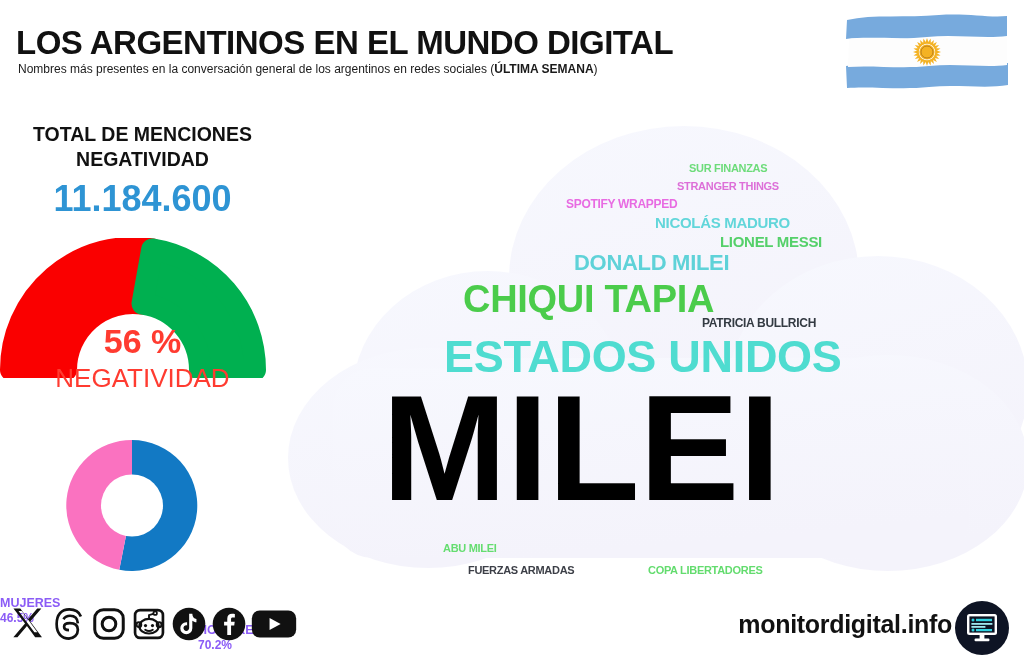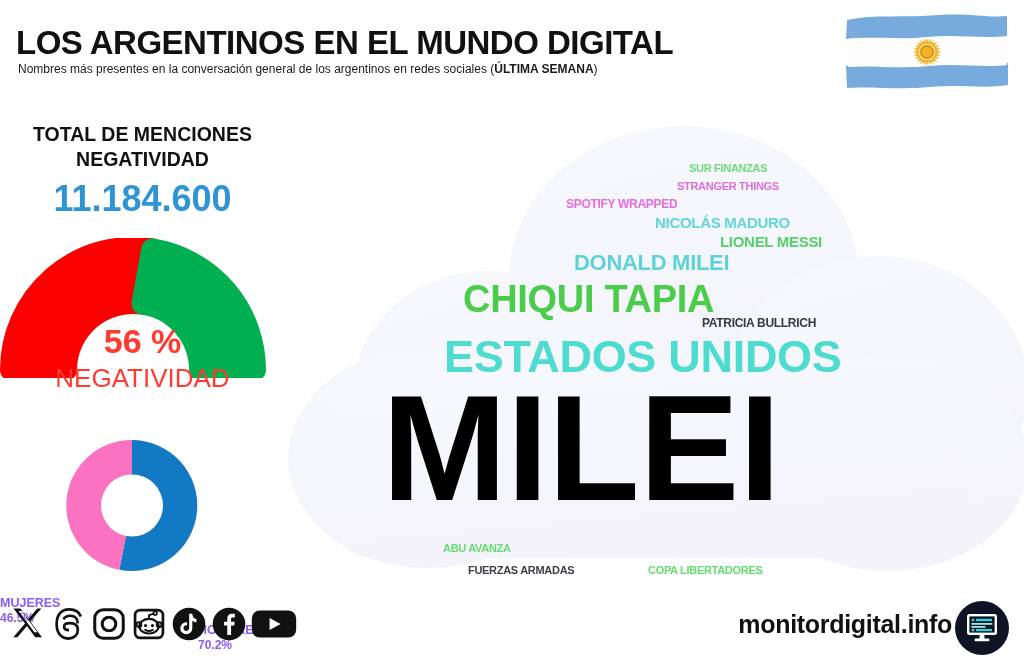--- a/index.html
+++ b/index.html
@@ -187,21 +187,21 @@
 <div class="w" style="left: 411px; top: 45px; font-size: 11px; color: rgb(109, 220, 122);">SUR FINANZAS</div>
     <div class="w" style="left: 399px; top: 63px; font-size: 11px; color: rgb(221, 111, 216);">STRANGER THINGS</div>
     <div class="w" style="left: 288px; top: 80px; font-size: 12px; color: rgb(232, 107, 226);">SPOTIFY WRAPPED</div>
     <div class="w" style="left: 377px; top: 97px; font-size: 15px; color: rgb(98, 214, 218);">NICOLÁS MADURO</div>
     <div class="w" style="left: 442px; top: 116px; font-size: 15px; color: rgb(85, 208, 106);">LIONEL MESSI</div>
     <div class="w" style="left: 296px; top: 134px; font-size: 22px; color: rgb(95, 210, 216);">DONALD MILEI</div>
     <div class="w" style="left: 185px; top: 162px; font-size: 38px; color: rgb(75, 204, 75);">CHIQUI TAPIA</div>
     <div class="w" style="left: 411px; top: 199px; font-size: 12px; color: rgb(51, 58, 66); padding-left: 13px;">PATRICIA BULLRICH</div>
     <div class="w" style="left: 166px; top: 216px; font-size: 45px; color: rgb(79, 220, 208);">ESTADOS UNIDOS</div>
     <div class="w" style="left: 104px; top: 255px; font-size: 150px; color: rgb(0, 0, 0);">MILEI</div>
-    <div class="w" style="left: 165px; top: 425px; font-size: 11px; color: rgb(101, 221, 112);">ABU AVANZA</div>
+    <div class="w" style="left: 165px; top: 425px; font-size: 11px; color: rgb(101, 221, 112);">ABU MILEI</div>
     <div class="w" style="left: 190px; top: 447px; font-size: 11px; color: rgb(60, 63, 71);">FUERZAS ARMADAS</div>
     <div class="w" style="left: 370px; top: 447px; font-size: 11px; color: rgb(99, 220, 110);">COPA LIBERTADORES</div>
   </div>
 
 <div id="footer">
   <div id="social-row">
 
     <span>
       <svg width="38" height="38" viewBox="0 0 24 24">
           <path fill="#111" d="M2.2 2.2h4.3l5.0 6.7 5.7-6.7h2.6l-7.0 8.2 7.4 9.9h-4.3l-5.2-7-6.0 7H2.1l7.4-8.6L2.2 2.2zm3.2 1.6l10.0 13.4h1.9L7.4 3.8H5.4z"></path>

